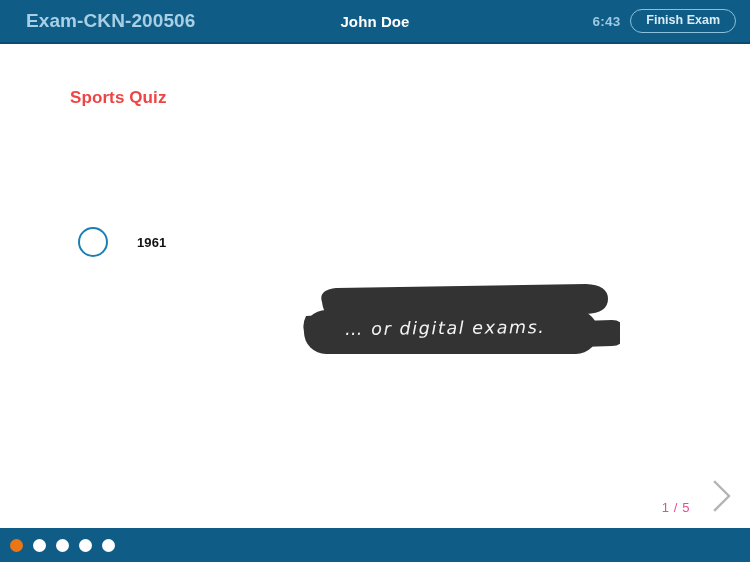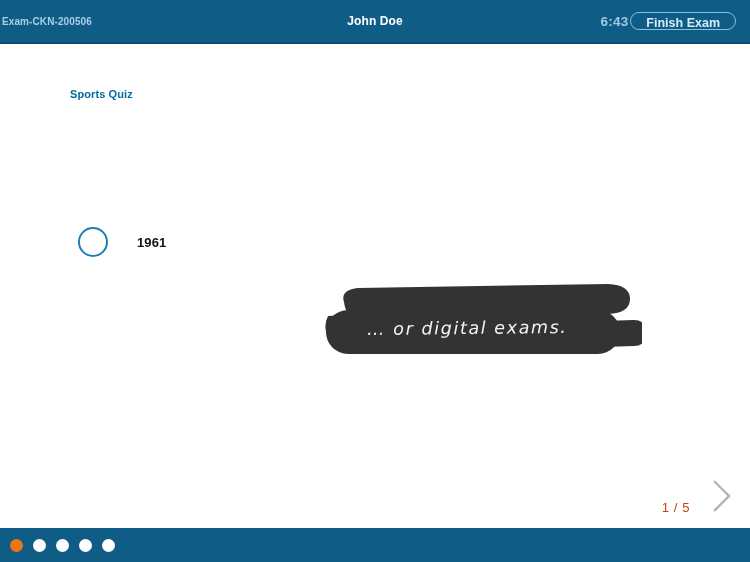--- a/index.html
+++ b/index.html
@@ -23,54 +23,54 @@
     width: 750px;
     height: 44px;
     background: #0f5c86;
     border-bottom: 2px solid #0c4c70;
     box-sizing: border-box;
     display: flex;
     align-items: center;
   }
   .exam-id {
     position: absolute;
-    left: 2px;
-    font-size: 10px;
+    left: 26px;
+    font-size: 19px;
     font-weight: bold;
     color: #a8cfe4;
     letter-spacing: 0.1px;
     white-space: nowrap;
   }
   .student-name {
     position: absolute;
     left: 0;
     width: 750px;
     text-align: center;
-    font-size: 12px;
+    font-size: 15px;
     font-weight: bold;
     color: #ffffff;
     letter-spacing: 0.1px;
   }
   .header-right {
     position: absolute;
     right: 14px;
     display: flex;
     align-items: center;
-    gap: 2px;
+    gap: 10px;
   }
   .timer {
     font-size: 13.5px;
     font-weight: bold;
     color: #9dc9e2;
     letter-spacing: 0.2px;
   }
   .finish-exam-btn {
     border: 1.5px solid #8cc0dc;
     border-radius: 14px;
-    padding: 4px 15px 0 15px;
+    padding: 4px 15px 5px 15px;
     font-size: 12.5px;
     font-weight: bold;
     color: #d8ecf7;
     background: transparent;
     line-height: 1;
     cursor: pointer;
     white-space: nowrap;
   }
 
   
@@ -78,23 +78,23 @@
     position: absolute;
     left: 0; top: 44px;
     width: 750px;
     height: 484px;
     background: #ffffff;
   }
   .quiz-title {
     position: absolute;
     left: 70px;
     top: 44px;
-    font-size: 11px;
-    font-weight: bold;
-    color: #0369a1;
+    font-size: 17px;
+    font-weight: bold;
+    color: #ef4444;
     letter-spacing: 0.1px;
   }
   .question-text {
     position: absolute;
     left: 70px;
     top: 96px;
     width: 600px;
     font-size: 12.8px;
     font-weight: bold;
     color: #111111;
@@ -127,21 +127,21 @@
     margin-left: 29px;
     font-size: 13px;
     font-weight: bold;
     color: #121212;
     letter-spacing: 0.1px;
   }
 
   
   .annotation {
     position: absolute;
-    left: 322px;
+    left: 300px;
     top: 238px;
     width: 320px;
     height: 80px;
     pointer-events: none;
   }
   .annotation svg {
     display: block;
   }
   .annotation-text {
     position: absolute;
@@ -165,21 +165,21 @@
     height: 48px;
     cursor: pointer;
   }
 
   
   .page-indicator {
     position: absolute;
     right: 60px;
     top: 456px;
     font-size: 13px;
-    color: #c2410c;
+    color: #ec4899;
     letter-spacing: 0.6px;
   }
 
   
   .footer {
     position: absolute;
     left: 0;
     top: 528px;
     width: 750px;
     height: 34px;

